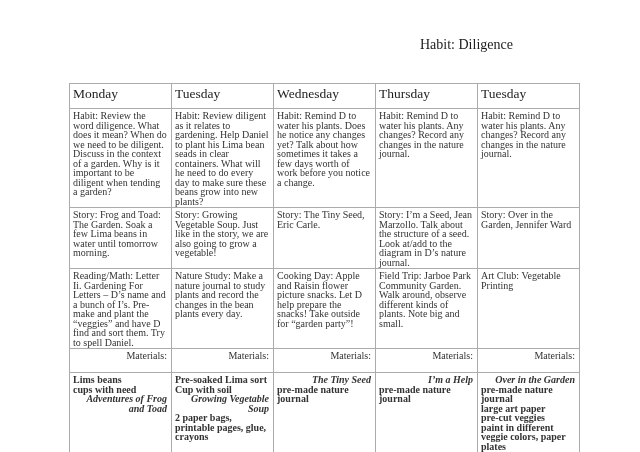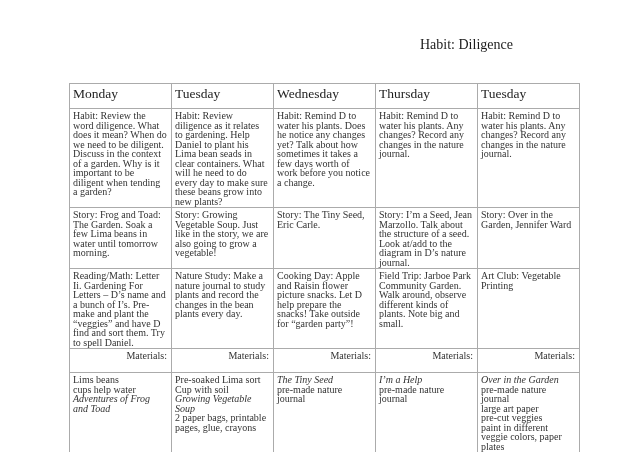--- a/index.html
+++ b/index.html
@@ -46,22 +46,22 @@
     font-size:10px;
     line-height:9.5px;
     color:#333;
     letter-spacing:0;
   }
   tr.r-habit td{height:76px;}
   tr.r-story td{height:47px;}
   tr.r-activity td{height:63px;}
   tr.r-matlabel td{height:20px;text-align:right;}
   tr.r-matlist td{height:75px;}
-  .mat-item{margin:0;}
-  .it{font-style:italic;}
+  .mat-item{margin:0;font-weight:bold;}
+  .it{font-style:italic;text-align:right;}
 </style>
 </head>
 <body>
 
 <div class="doc-title">
   <span class="t-habit">Habit: Diligence</span>
 </div>
 
 <table class="plan">
   <colgroup>
@@ -75,21 +75,21 @@
     <tr class="r-days">
       <th class="day">Monday</th>
       <th class="day">Tuesday</th>
       <th class="day">Wednesday</th>
       <th class="day">Thursday</th>
       <th class="day">Tuesday</th>
     </tr>
 
     <tr class="r-habit">
       <td class="cell">Habit: Review the word diligence. What does it mean? When do we need to be diligent. Discuss in the context of a garden. Why is it important to be diligent when tending a garden?</td>
-      <td class="cell">Habit: Review diligence as it relates to gardening. Help Daniel to plant his Lima bean seads in clear containers. What will he need to do every day to make sure these beans grow into new plants?</td>
+      <td class="cell">Habit: Review diligent as it relates to gardening. Help Daniel to plant his Lima bean seads in clear containers. What will he need to do every day to make sure these beans grow into new plants?</td>
       <td class="cell">Habit: Remind D to water his plants. Does he notice any changes yet? Talk about how sometimes it takes a few days worth of work before you notice a change.</td>
       <td class="cell">Habit: Remind D to water his plants. Any changes? Record any changes in the nature journal.</td>
       <td class="cell">Habit: Remind D to water his plants. Any changes? Record any changes in the nature journal.</td>
     </tr>
 
     <tr class="r-story">
       <td class="cell">Story: Frog and Toad: The Garden. Soak a few Lima beans in water until tomorrow morning.</td>
       <td class="cell">Story: Growing Vegetable Soup. Just like in the story, we are also going to grow a vegetable!</td>
       <td class="cell">Story: The Tiny Seed, Eric Carle.</td>
       <td class="cell">Story: I’m a Seed, Jean Marzollo. Talk about the structure of a seed. Look at/add to the diagram in D’s nature journal.</td>
@@ -108,21 +108,21 @@
       <td class="cell">Materials:</td>
       <td class="cell">Materials:</td>
       <td class="cell">Materials:</td>
       <td class="cell">Materials:</td>
       <td class="cell">Materials:</td>
     </tr>
 
     <tr class="r-matlist">
       <td class="cell">
         <div class="mat-item">Lims beans</div>
-        <div class="mat-item">cups help water</div>
+        <div class="mat-item">cups with need</div>
         <div class="mat-item it">Adventures of Frog and Toad</div>
       </td>
       <td class="cell">
         <div class="mat-item">Pre-soaked Lima sort</div>
         <div class="mat-item">Cup with soil</div>
         <div class="mat-item it">Growing Vegetable Soup</div>
         <div class="mat-item">2 paper bags, printable pages, glue, crayons</div>
       </td>
       <td class="cell">
         <div class="mat-item it">The Tiny Seed</div>

